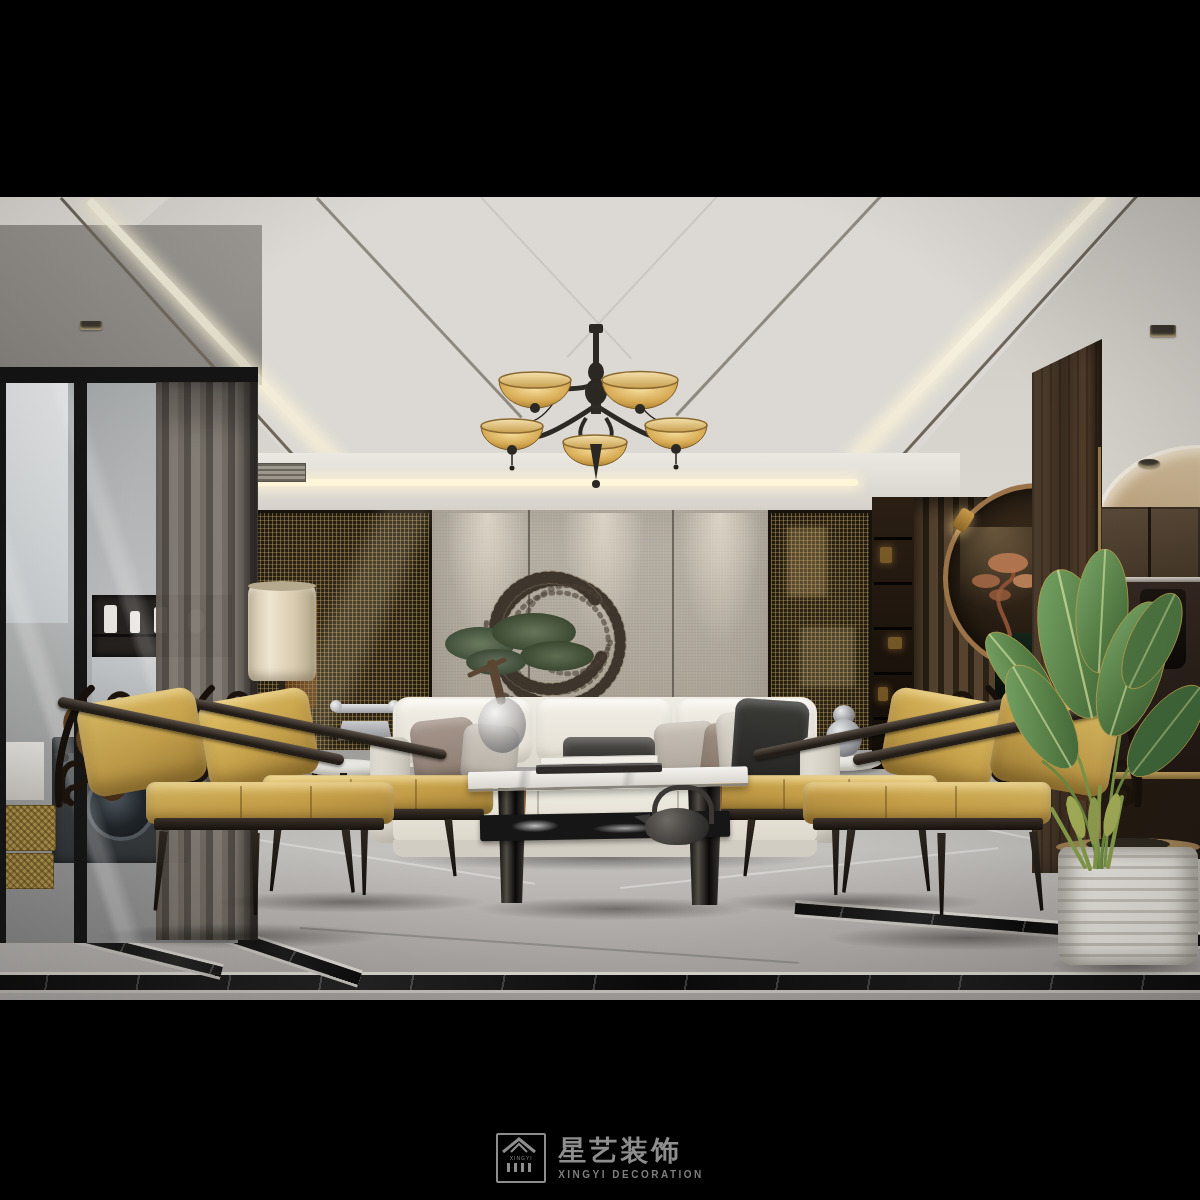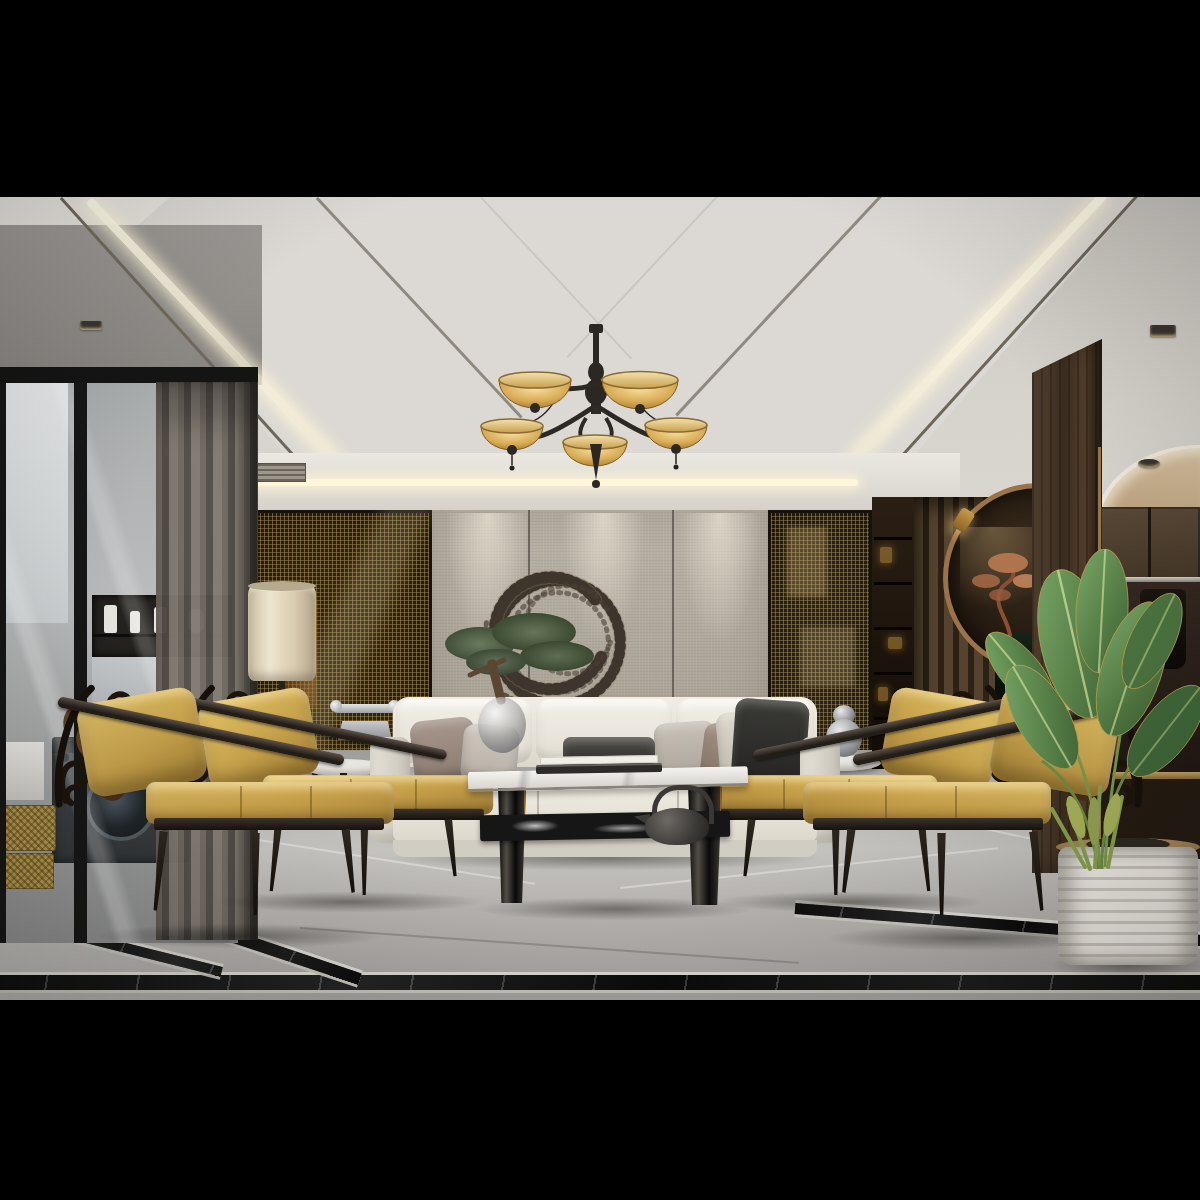--- a/index.html
+++ b/index.html
@@ -589,14 +589,31 @@
           <ellipse rx="6" ry="24" fill="#96a452"></ellipse>
         </g>
     </svg>
 
     <div class="abs vignette"></div>
   </div>
 
   <div class="abs" style="left:0;top:0;width:1200px;height:197px;background:#000;"></div>
   <div class="abs" style="left:0;top:1000px;width:1200px;height:200px;background:#000;"></div>
 
+  <div class="wm">
+    <div class="wm-icon">
+      <svg width="42" height="42" viewBox="0 0 42 42" style="position:absolute;left:0;top:0;">
+        <path d="M5,17 L21,4 L37,17" fill="none" stroke="#8d8d8d" stroke-width="3"></path>
+        <path d="M13,17 L21,9 L29,17" fill="none" stroke="#8d8d8d" stroke-width="2"></path>
+        <rect x="9" y="28" width="3" height="9" fill="#8d8d8d"></rect>
+        <rect x="16" y="28" width="3" height="9" fill="#8d8d8d"></rect>
+        <rect x="23" y="28" width="3" height="9" fill="#8d8d8d"></rect>
+        <rect x="30" y="28" width="3" height="9" fill="#8d8d8d"></rect>
+      </svg>
+      <span class="wm-icon-text">XINGYI</span>
+    </div>
+    <div class="wm-text">
+      <span class="wm-brand">星艺装饰</span>
+      <span class="wm-sub">XINGYI DECORATION</span>
+    </div>
+  </div>
 
 </div>
 
 </body></html>

